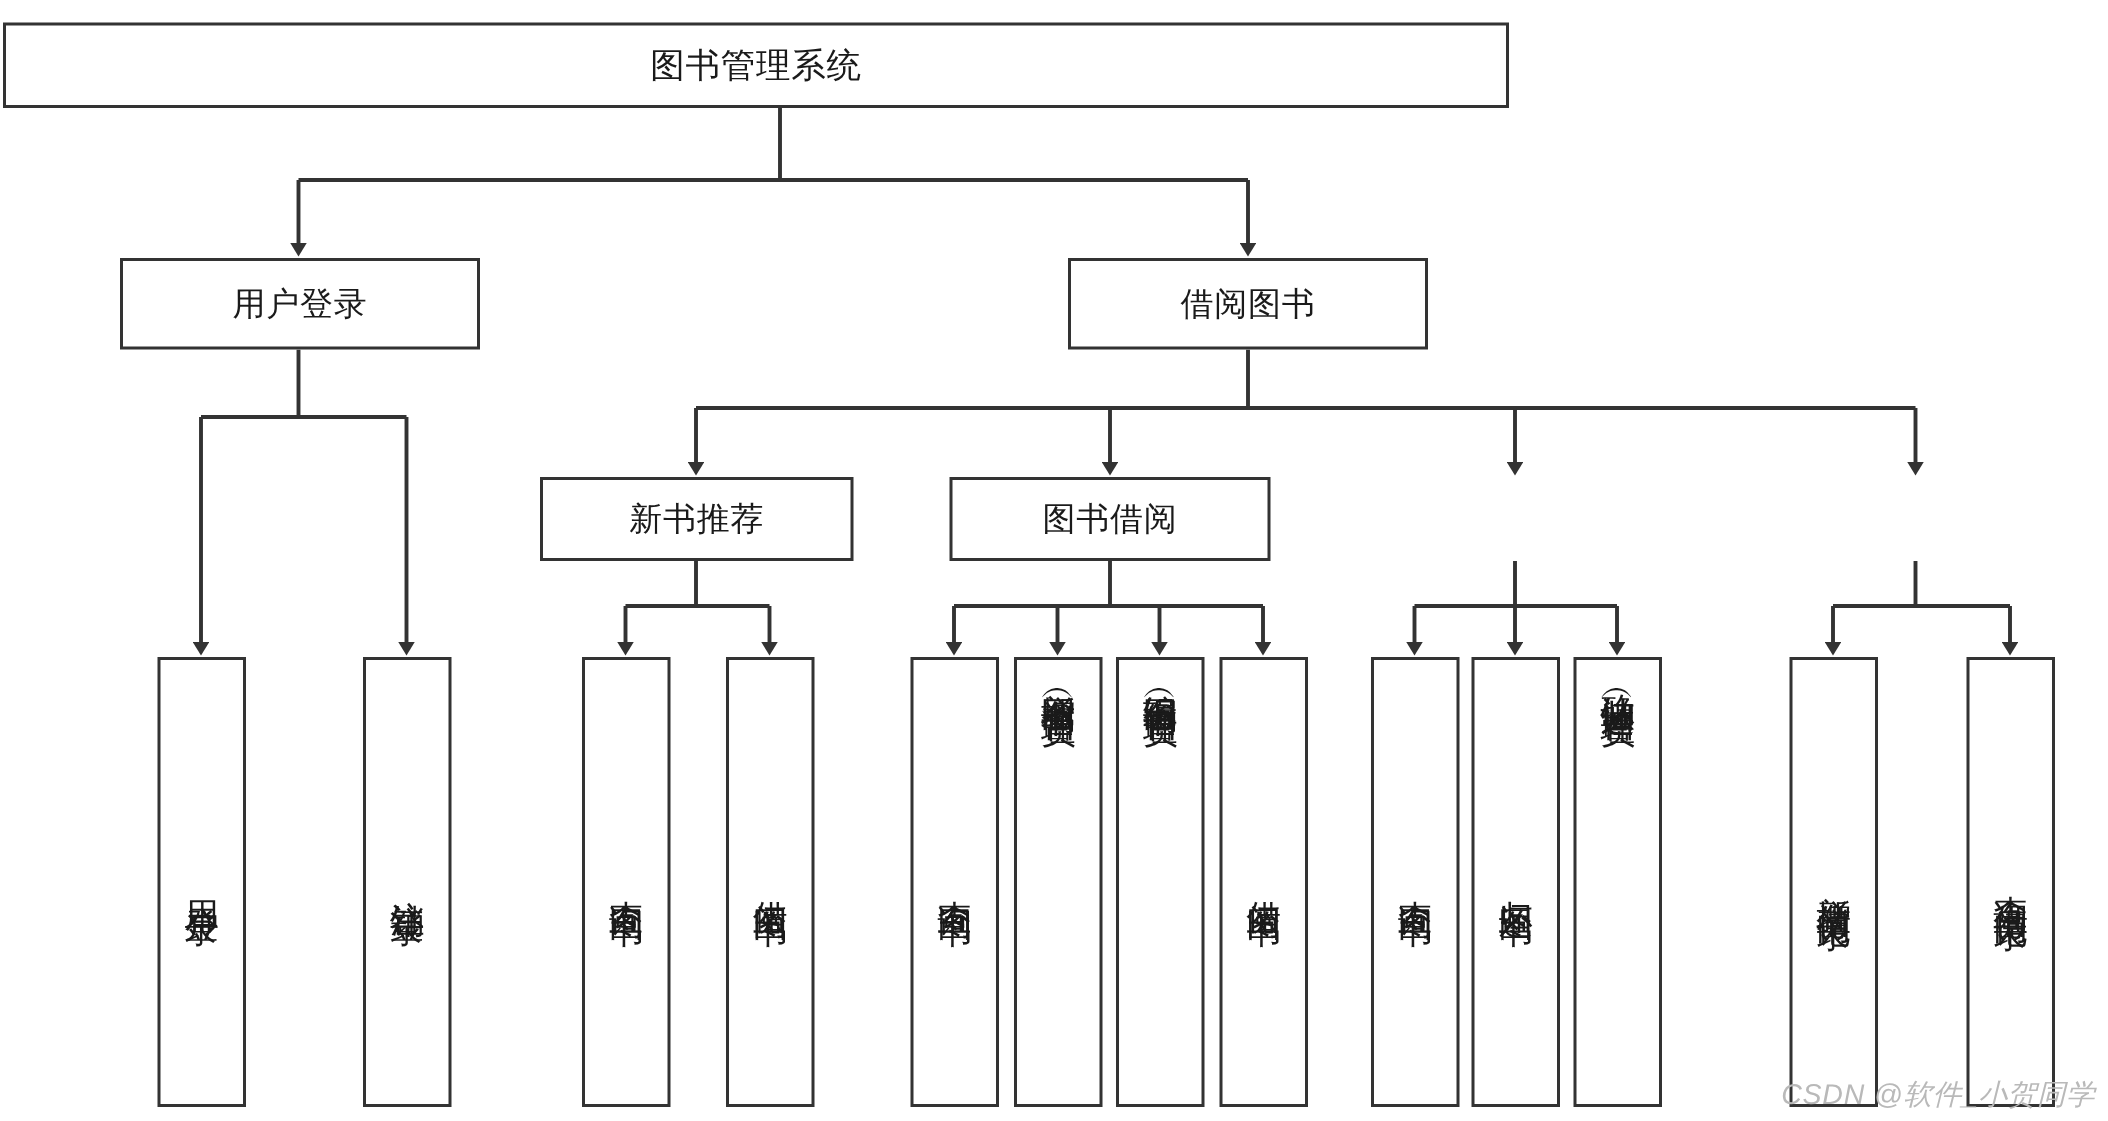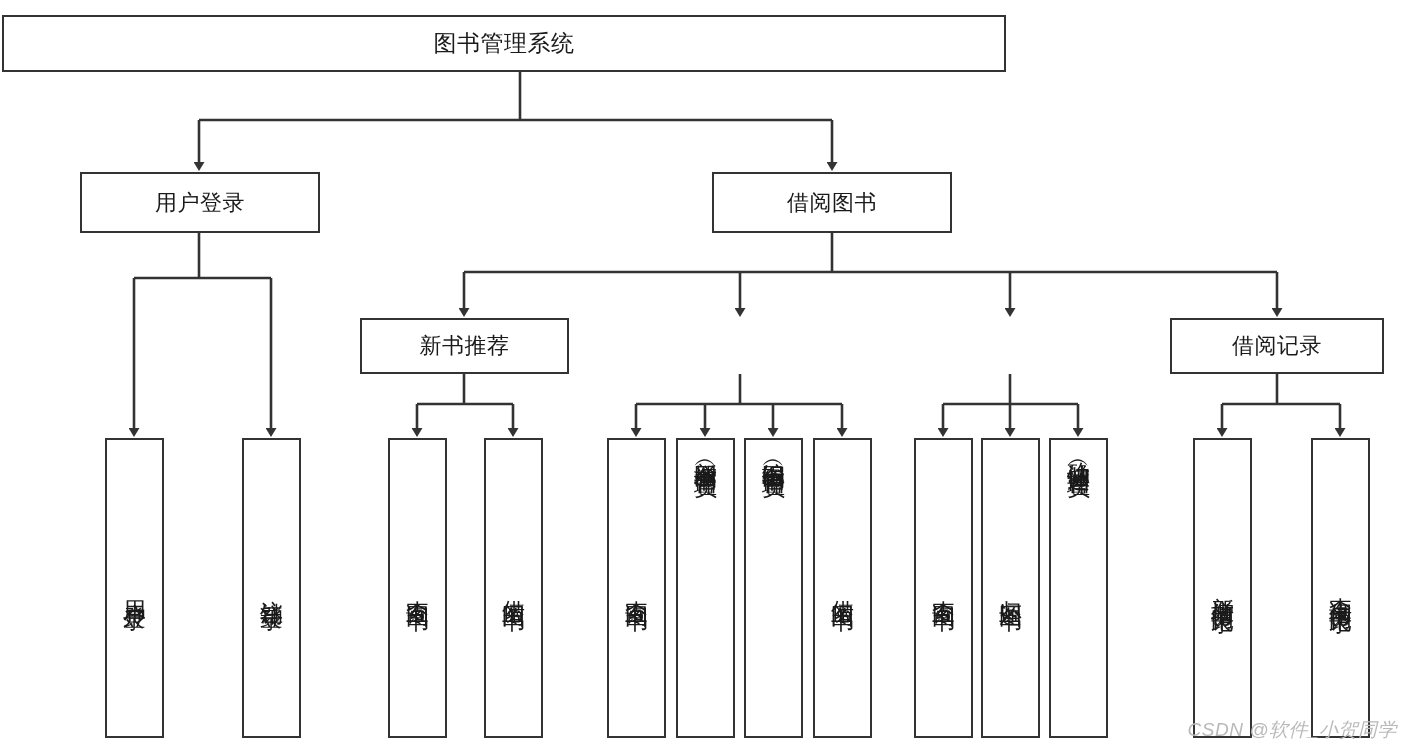--- a/index.html
+++ b/index.html
@@ -127,22 +127,22 @@
   <div class="node horiz" style="left:80px;top:172px;width:240px;height:61px;">
     <span class="label">用户登录</span>
   </div>
   <div class="node horiz" style="left:712px;top:172px;width:240px;height:61px;">
     <span class="label">借阅图书</span>
   </div>
 
   <div class="node horiz" style="left:360px;top:318px;width:209px;height:56px;">
     <span class="label">新书推荐</span>
   </div>
-  <div class="node horiz" style="left:1170px;top:318px;width:214px;height:56px;">
-    <span class="label">借阅记录</span>
+  <div class="node horiz" style="left:633px;top:318px;width:214px;height:56px;">
+    <span class="label">图书借阅</span>
   </div>
 
   <div class="node vert" style="left:105px;top:438px;width:59px;height:300px;">
     <span class="label">用户登录</span>
   </div>
   <div class="node vert" style="left:242px;top:438px;width:59px;height:300px;">
     <span class="label">注销登录</span>
   </div>
 
   <div class="node vert" style="left:388px;top:438px;width:59px;height:300px;">

